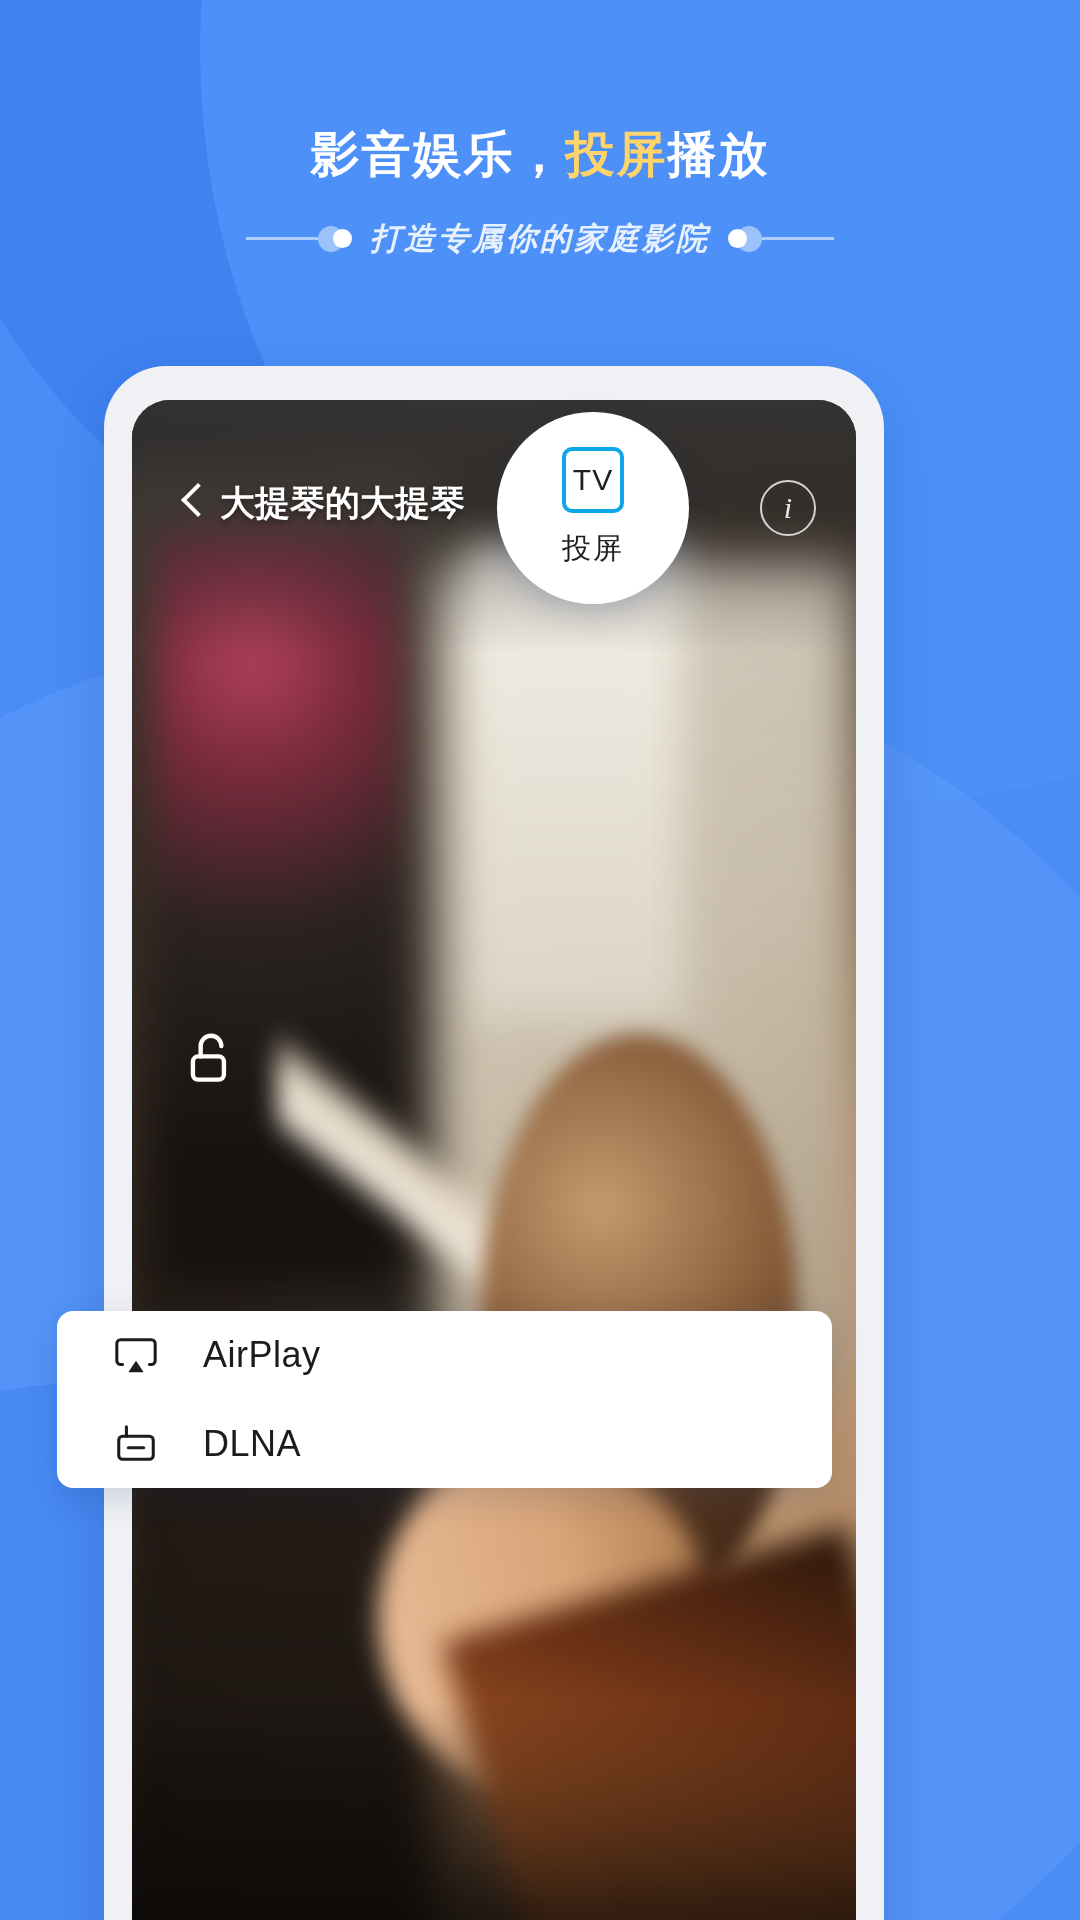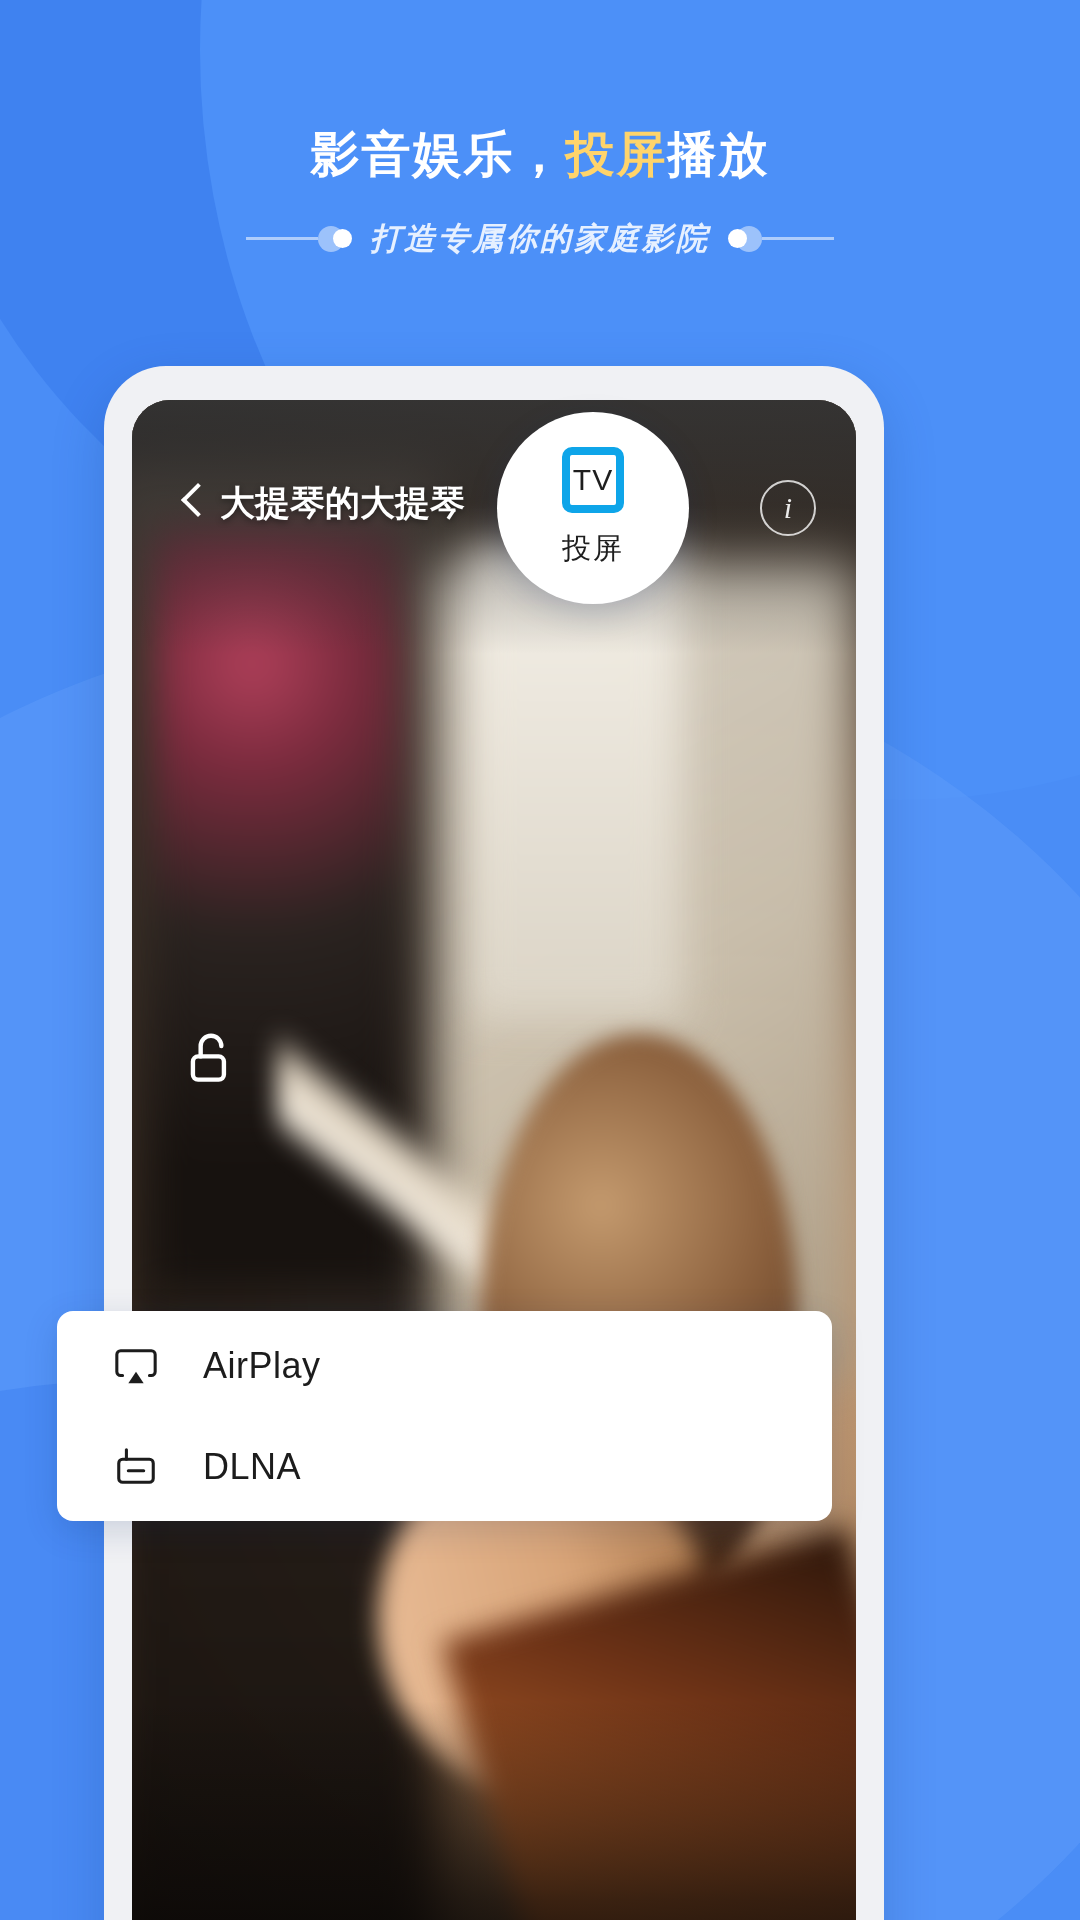--- a/index.html
+++ b/index.html
@@ -161,29 +161,29 @@
   }
 
   
   .tv-bubble{
     position:absolute; left:497px; top:412px; width:192px; height:192px;
     background:#ffffff; border-radius:50%; z-index:7;
     display:flex; flex-direction:column; align-items:center; justify-content:center;
     box-shadow:0 10px 30px rgba(20,50,110,.18);
   }
   .tv-box{
-    width:62px; height:66px; border:8px solid #0ea5e9; border-radius:10px;
+    width:62px; height:66px; border:4px solid #0ea5e9; border-radius:10px;
     display:flex; align-items:center; justify-content:center;
     font-size:30px; font-weight:normal; color:#1e1e1e; letter-spacing:1px;
   }
   .tv-label{ margin-top:16px; font-size:29px; color:#1e1e1e; font-weight:normal; letter-spacing:2px; }
 
   
   .sheet{
-    position:absolute; left:57px; top:1311px; width:775px; height:210px;
+    position:absolute; left:57px; top:1311px; width:775px; height:177px;
     background:#ffffff; border-radius:16px; z-index:8;
     box-shadow:0 10px 34px rgba(15,45,100,.16);
     display:flex; flex-direction:column; justify-content:center;
   }
   .sheet-row{
     display:flex; align-items:center; height:101px; padding:0 48px;
   }
   .sheet-icon{ width:62px; flex:0 0 62px; display:flex; align-items:center; justify-content:center; }
   .sheet-label{
     margin-left:36px; font-size:36px; color:#1c1c1c; letter-spacing:.5px;

